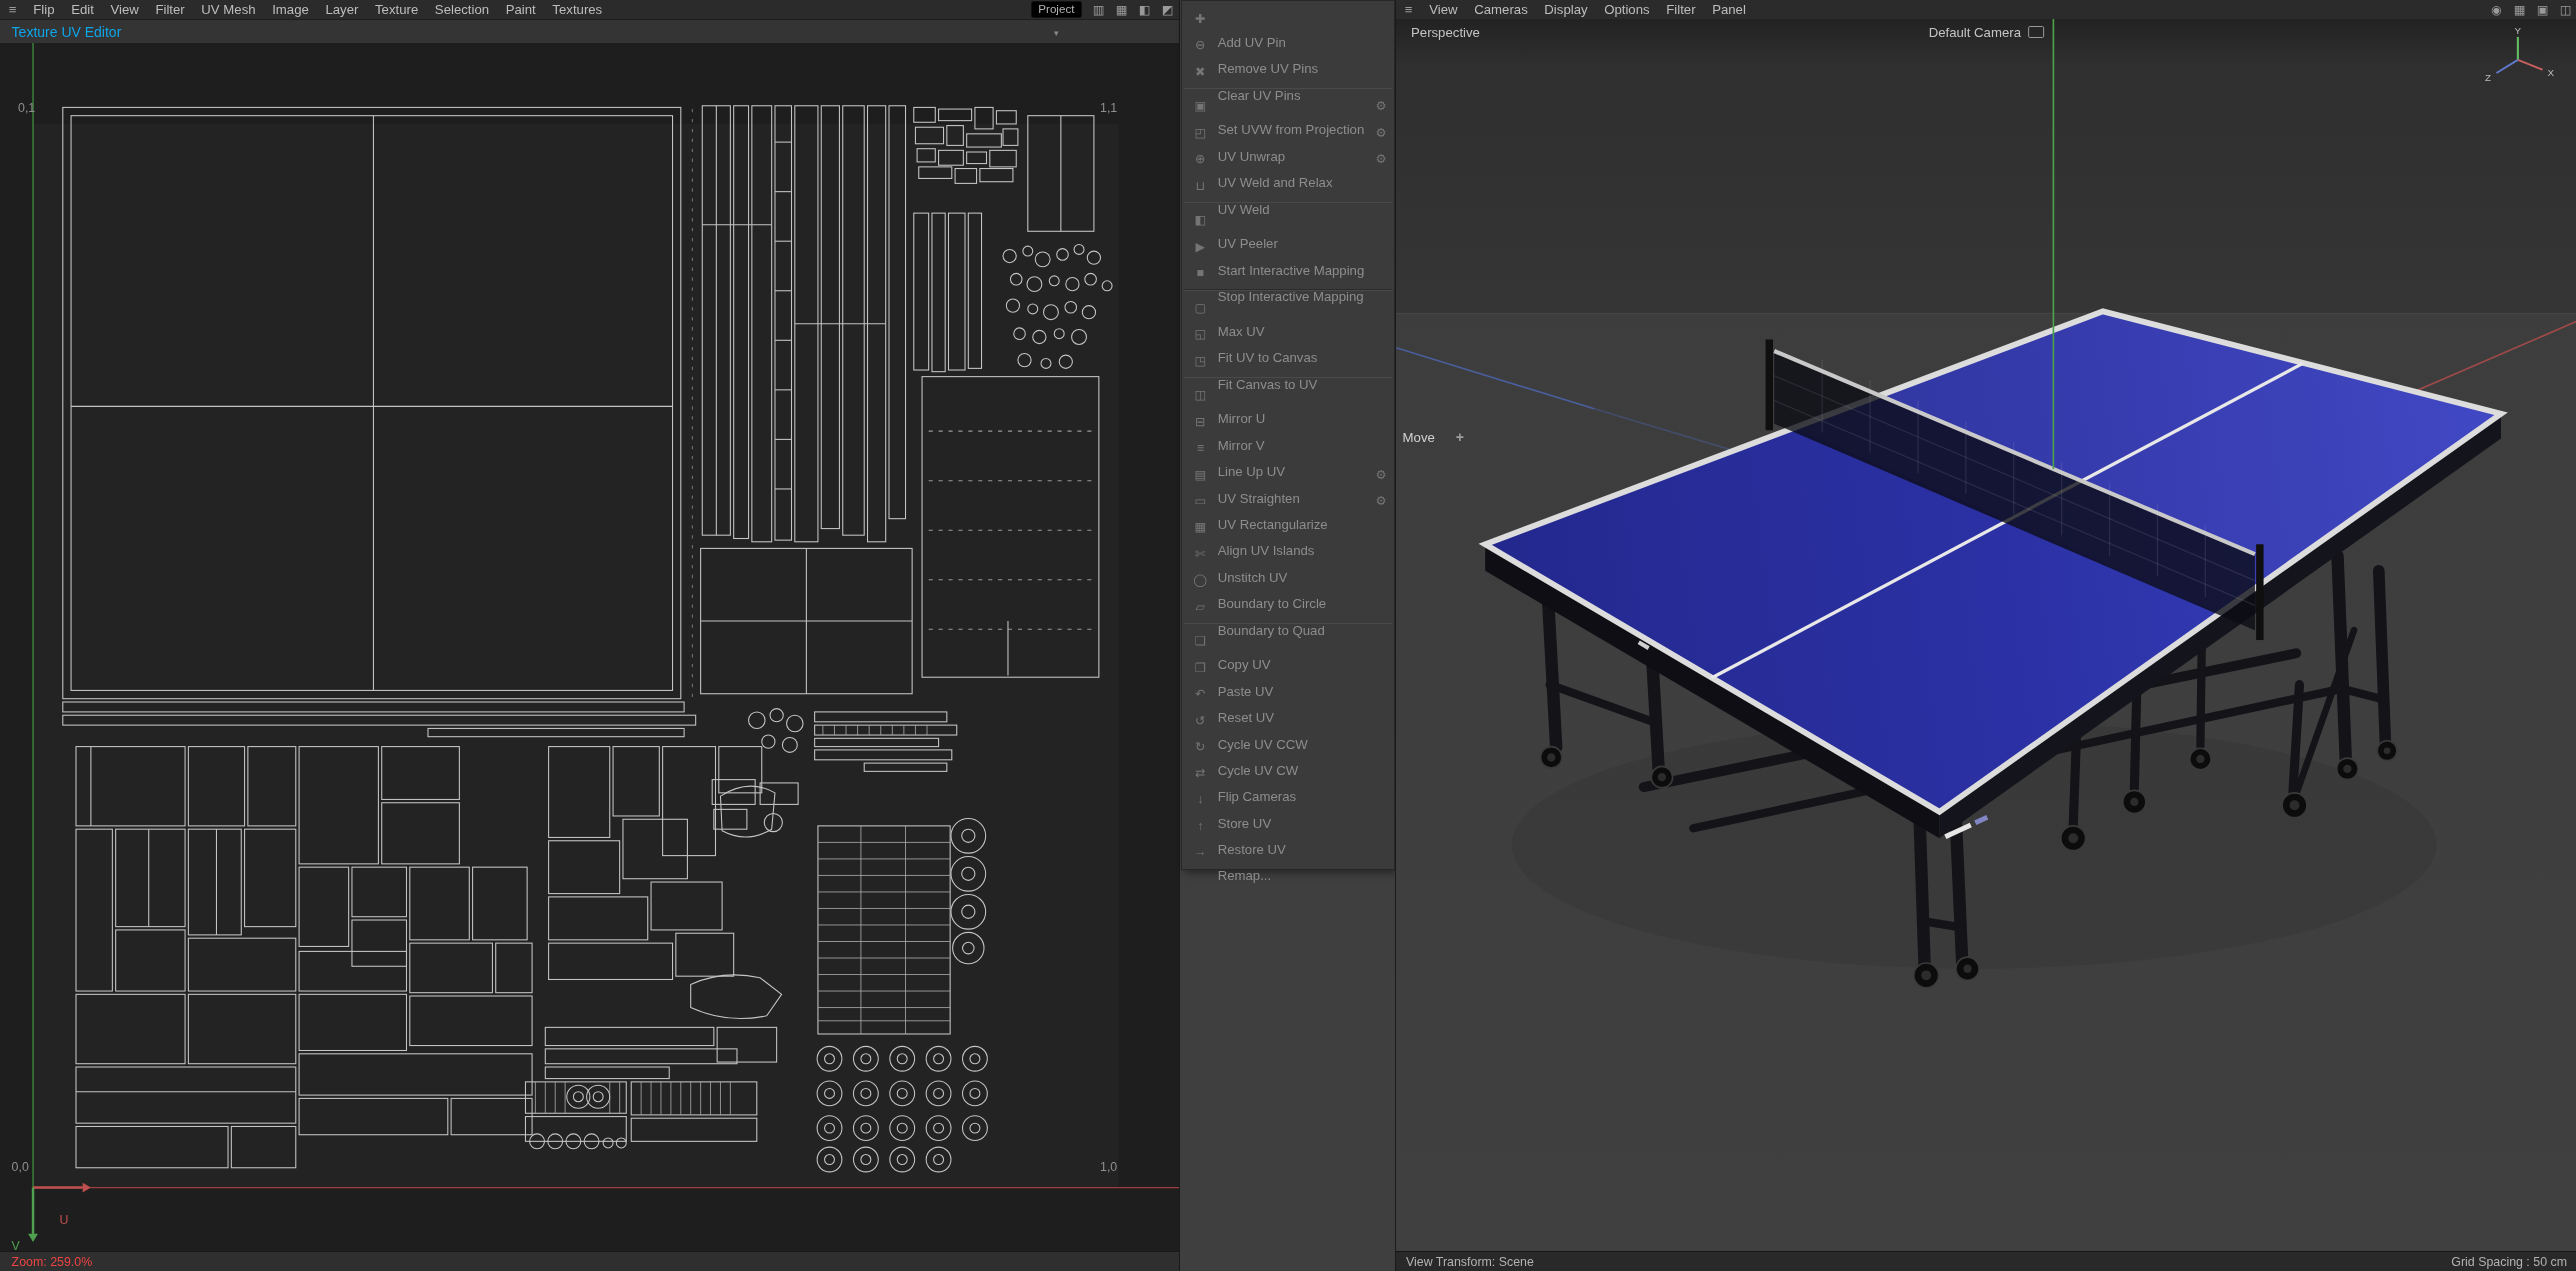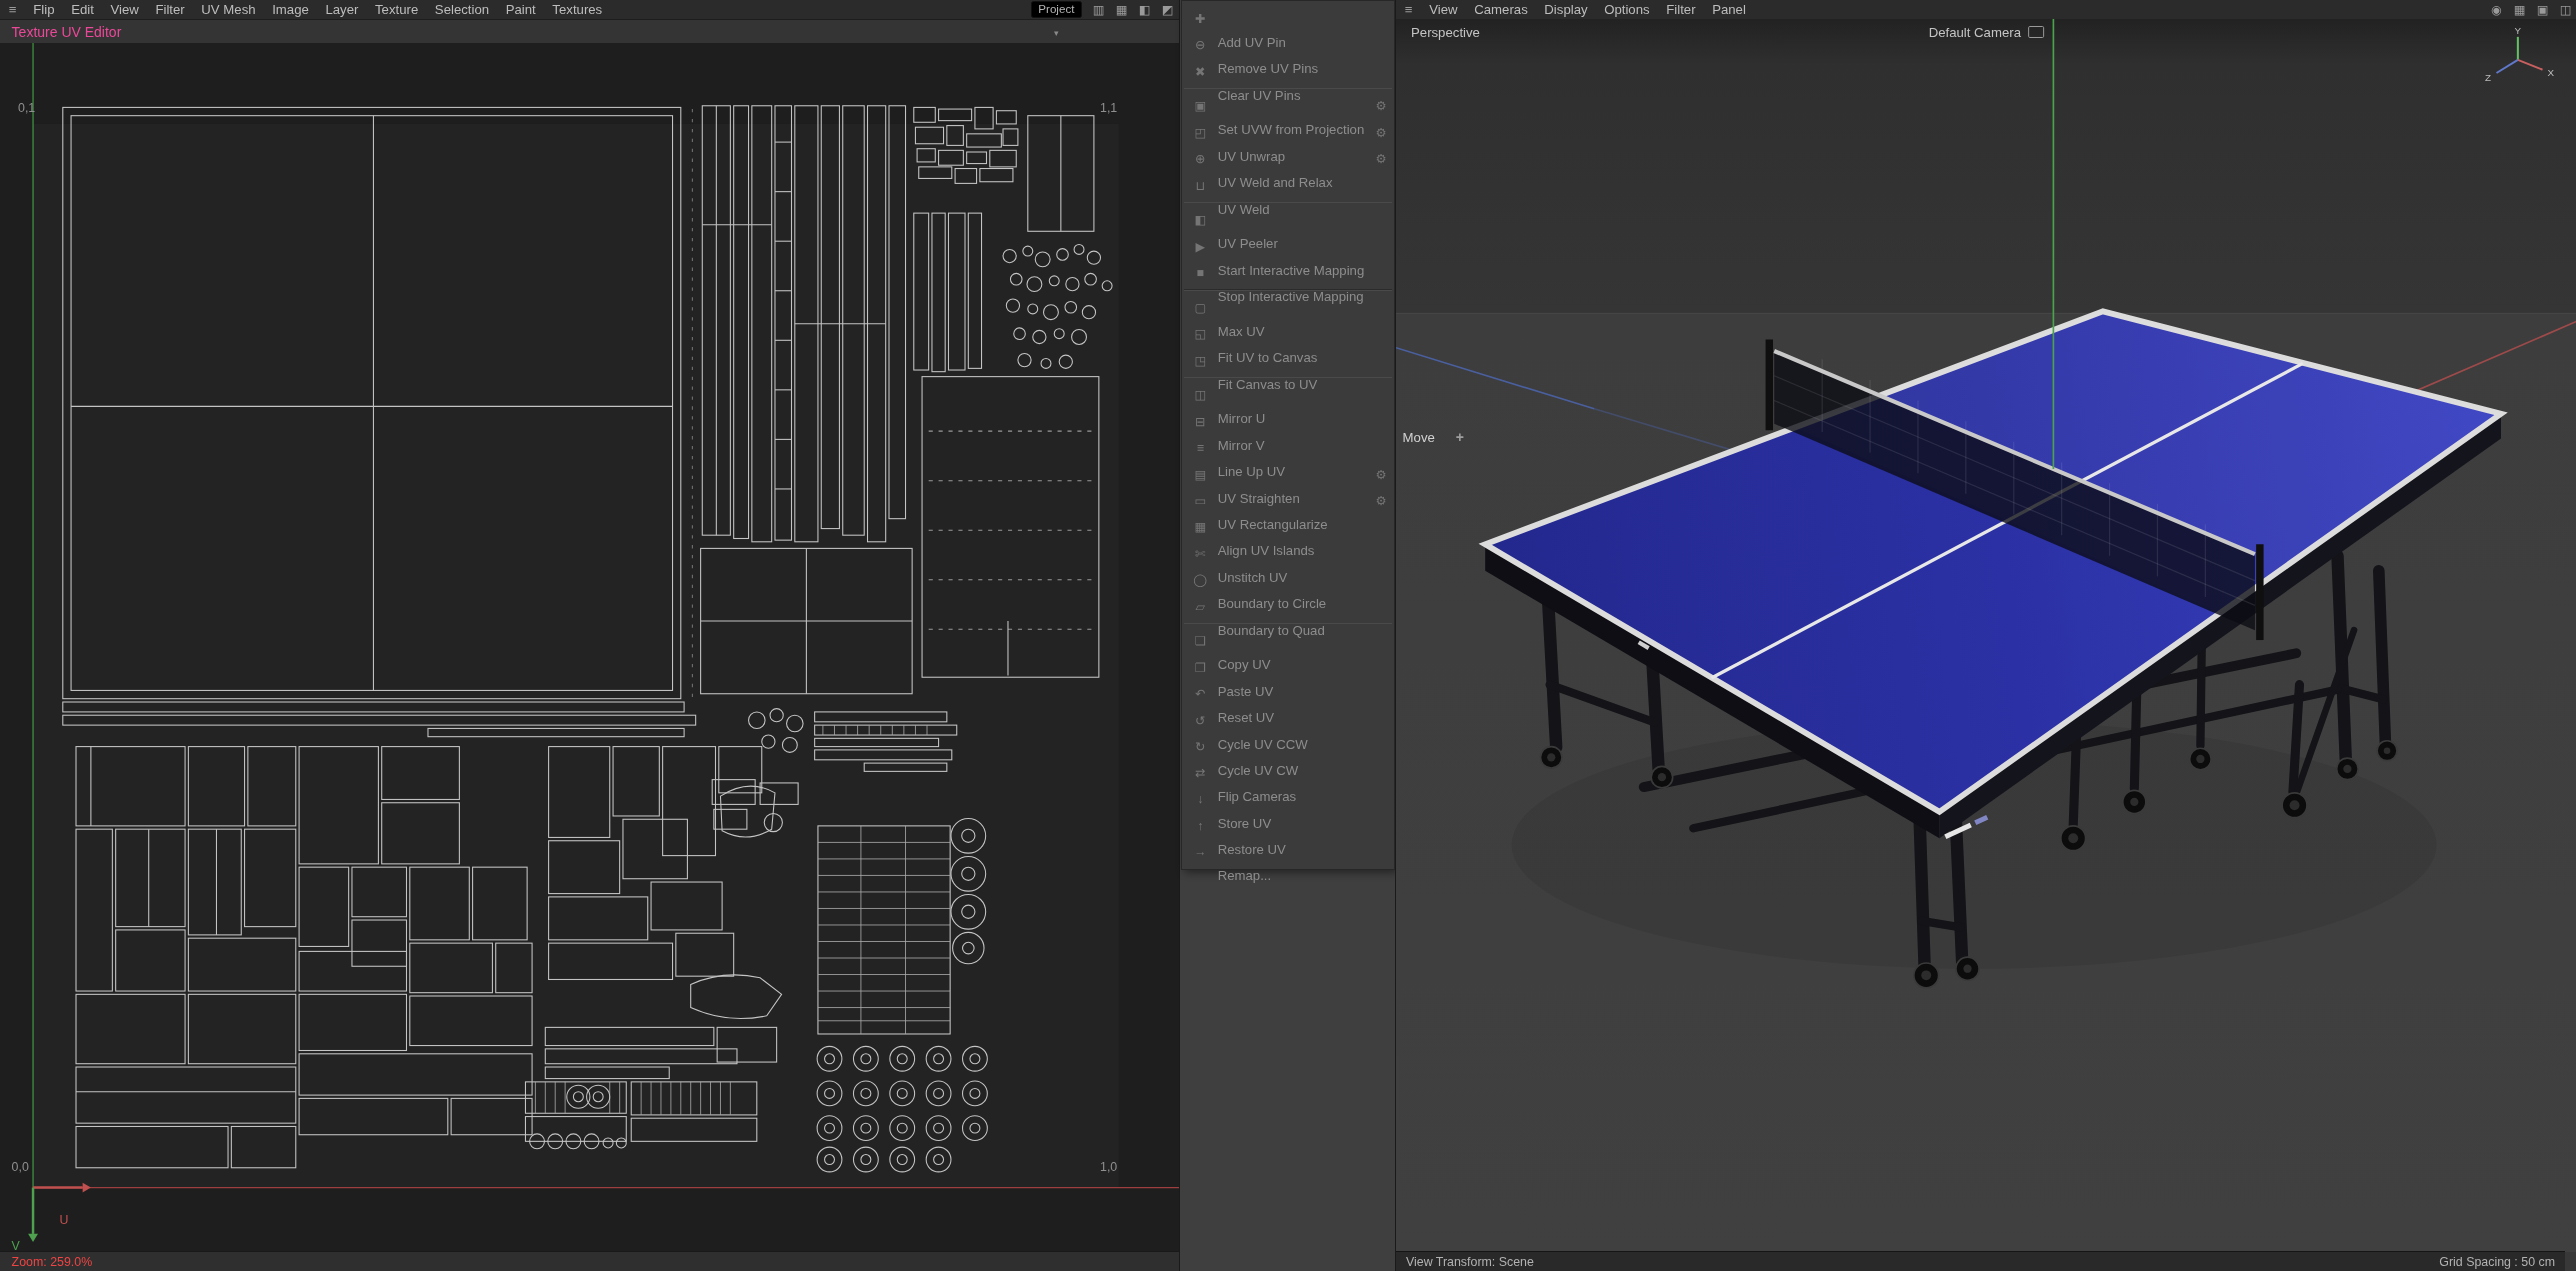--- a/index.html
+++ b/index.html
@@ -15,21 +15,21 @@
   .menubar .mi{padding:0 8.3px;cursor:default;}
   .hmb{width:25px;text-align:center;color:#9a9a9a;font-size:13.2px;}
   .spacer{flex:1;}
   .tic{width:23px;text-align:center;font-size:12.4px;color:#9a9a9a;}
   .project{background:#000000;border:0.8px solid #111;border-radius:2.5px;height:15px;
     display:flex;align-items:center;gap:13.2px;padding:0 6.6px;font-size:11.6px;color:#b5b5b5;margin-right:5px;flex-direction:column;}
   .project .chev{font-size:9px;color:#8a8a8a;}
   
   .uv-panel{position:absolute;left:0;top:0;width:1179px;height:1271px;background:#1e1e1e;border-right:0.8px solid #1a1a1a;}
   .panel-title{height:23px;background:#343434;border-bottom:0.8px solid #1c1c1c;
-    display:flex;align-items:center;padding-left:11.6px;font-size:14px;color:#ec4899;}
+    display:flex;align-items:center;padding-left:11.6px;font-size:14px;color:#0ea5e9;}
   .uv-canvas{position:absolute;top:43px;left:0;right:0;bottom:19px;background:#1e1e1e;overflow:hidden;}
   .corner{position:absolute;font-size:12.4px;color:#8f8f8f;}
   .statusbar{position:absolute;bottom:0;left:0;right:0;height:19px;background:#2f2f2f;border-top:0.8px solid #191919;
     display:flex;align-items:center;padding-left:11.6px;font-size:12.4px;color:#ef4444;}
   
   .cmd-menu{position:absolute;left:1181px;top:0;width:212px;background:#3b3b3b;
     border:0.8px solid #272727;box-shadow:2.5px 3.3px 8.3px rgba(0,0,0,.45);padding:4.1px 0;}
   .cmd{height:26.4px;display:flex;align-items:center;padding:0 7.4px 0 8.3px;}
   .ci{width:20px;flex:none;text-align:center;font-size:12.4px;color:#757575;}
   .cl{margin-left:7.4px;flex:1;font-size:13.2px;color:#8d8d8d;white-space:nowrap;margin-top:48px;}
@@ -42,21 +42,21 @@
   .horizon{position:absolute;top:294px;left:0;right:0;height:0.8px;background:rgba(255,255,255,0.05);}
   .scene-svg{position:absolute;inset:0;width:100%;height:100%;}
   .vp-label{position:absolute;top:5.8px;left:15px;font-size:13.2px;color:#c4c4c4;}
   .vp-camera{position:absolute;top:5.8px;left:50%;transform:translateX(-50%);
     display:flex;align-items:center;gap:7.4px;font-size:13.2px;color:#c4c4c4;}
   .cam-ic{width:14px;height:10px;border:1.7px solid #9a9a9a;border-radius:1.7px;display:inline-block;}
   .move-tip{position:absolute;top:410px;left:6.6px;display:flex;align-items:center;gap:21px;
     font-size:13.2px;color:#d2d2d2;}
   .move-ic{color:#9f9f9f;font-size:14px;font-weight:bold;}
   .gizmo{position:absolute;top:8.3px;right:18px;}
-  .vp-status{position:absolute;bottom:0;left:0;right:12px;height:19px;background:#292929;border-top:0.8px solid #151515;
+  .vp-status{position:absolute;bottom:0;left:0;right:0;height:19px;background:#292929;border-top:0.8px solid #151515;
     display:flex;align-items:center;justify-content:space-between;padding:0 10px;font-size:12.4px;color:#b2b2b2;}
 </style>
 </head>
 <body>
 
 <div class="uv-panel">
 
   <div class="menubar">
     <span class="hmb">≡</span>
     <span class="mi">Flip</span>

